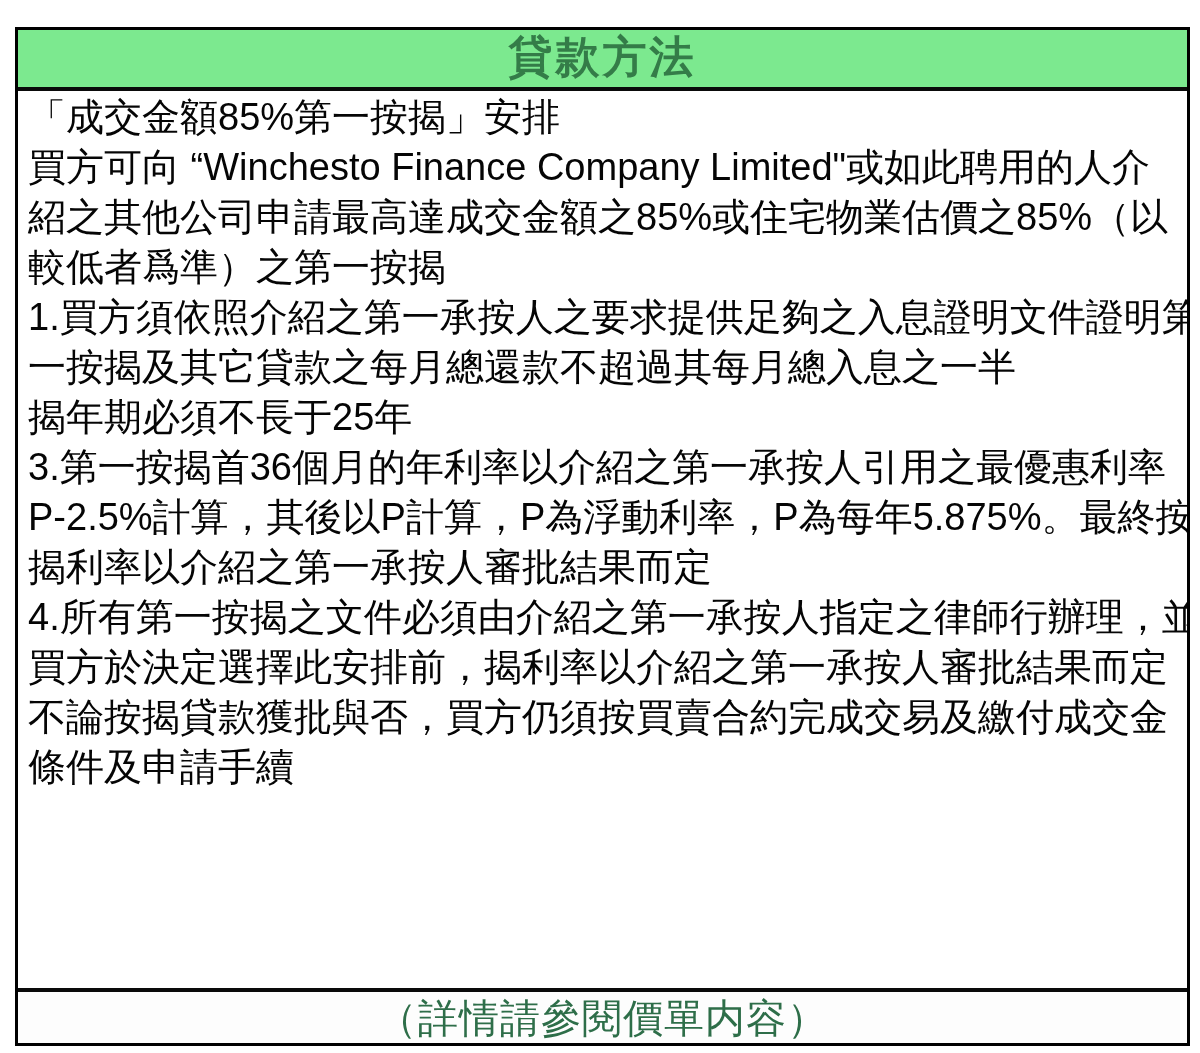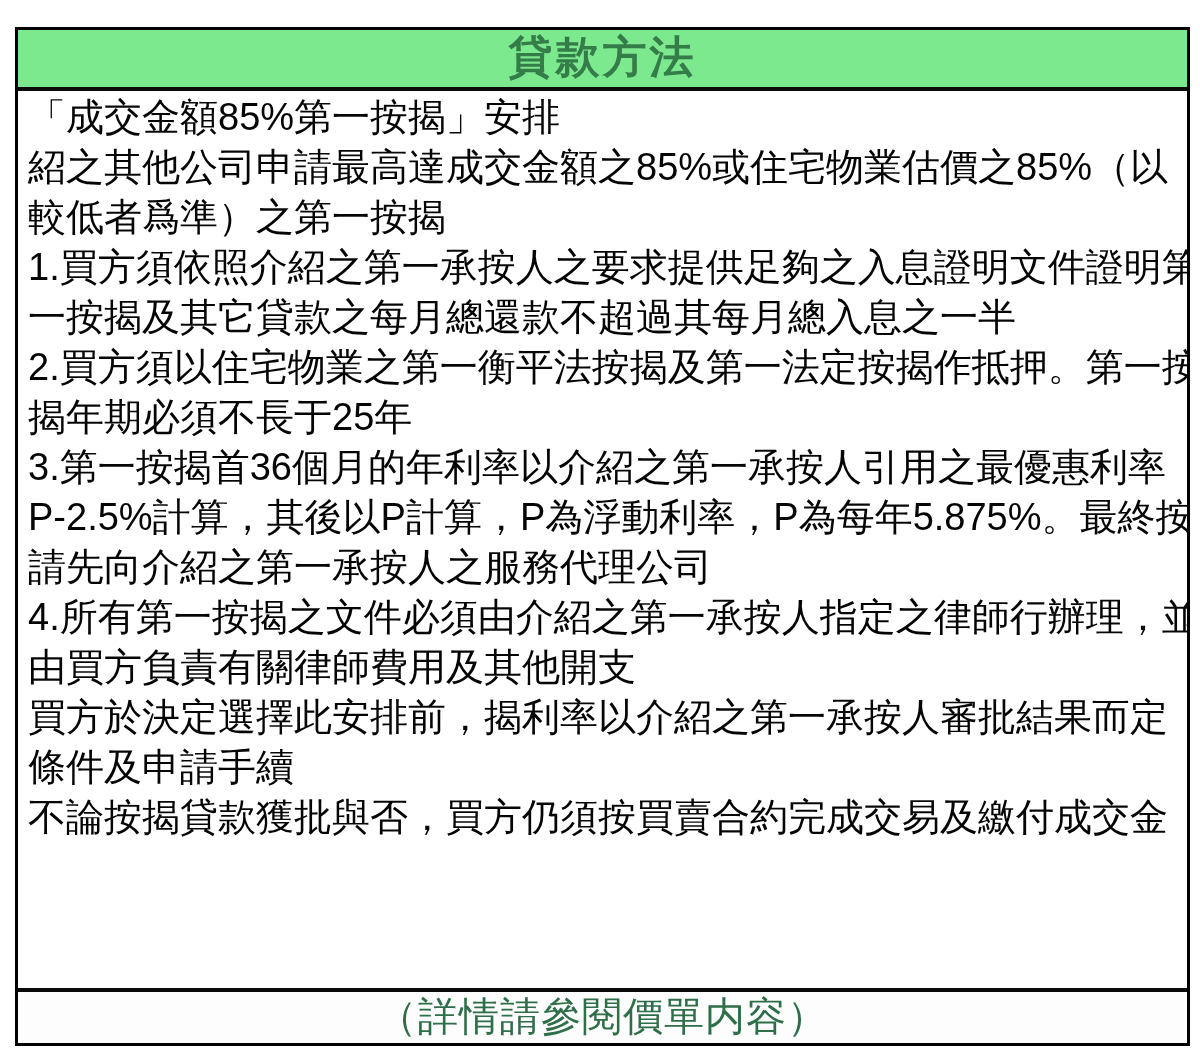--- a/index.html
+++ b/index.html
@@ -52,23 +52,24 @@
     font-size: 38px;
     line-height: 50px;
     color: #050505;
     white-space: nowrap;
     letter-spacing: 0px;
   }
   .table-footer {
     flex: 0 0 51px;
     border-top: 4px solid #0a0a0a;
     display: flex;
-    align-items: center;
+    align-items: flex-end;
     justify-content: center;
     background: #fdfdfd;
+    font-family: Liberation Serif, serif;
   }
   .footer-note {
     font-size: 40px;
     color: #2e6e49;
     line-height: 1;
     padding-bottom: 4px;
     letter-spacing: 1px;
   }
 </style>
 </head>
@@ -76,34 +77,33 @@
 
 <div class="page">
   <div class="doc-table">
 
     <div class="table-header">
       <span class="table-title">貸款方法</span>
     </div>
 
     <div class="table-body">
         <div class="body-line">「成交金額85%第一按揭」安排</div>
+        <div class="body-line">買方可向 “Winchesto Finance Company Limited"或如此聘用的人介</div>
         <div class="body-line">紹之其他公司申請最高達成交金額之85%或住宅物業估價之85%（以</div>
         <div class="body-line">較低者爲準）之第一按揭</div>
         <div class="body-line">1.買方須依照介紹之第一承按人之要求提供足夠之入息證明文件證明第</div>
         <div class="body-line">一按揭及其它貸款之每月總還款不超過其每月總入息之一半</div>
-        <div class="body-line">2.買方須以住宅物業之第一衡平法按揭及第一法定按揭作抵押。第一按</div>
         <div class="body-line">揭年期必須不長于25年</div>
         <div class="body-line">3.第一按揭首36個月的年利率以介紹之第一承按人引用之最優惠利率</div>
         <div class="body-line">P-2.5%計算，其後以P計算，P為浮動利率，P為每年5.875%。最終按</div>
-        <div class="body-line">請先向介紹之第一承按人之服務代理公司</div>
+        <div class="body-line">揭利率以介紹之第一承按人審批結果而定</div>
         <div class="body-line">4.所有第一按揭之文件必須由介紹之第一承按人指定之律師行辦理，並</div>
-        <div class="body-line">由買方負責有關律師費用及其他開支</div>
         <div class="body-line">買方於決定選擇此安排前，揭利率以介紹之第一承按人審批結果而定</div>
+        <div class="body-line">不論按揭貸款獲批與否，買方仍須按買賣合約完成交易及繳付成交金</div>
         <div class="body-line">條件及申請手續</div>
-        <div class="body-line">不論按揭貸款獲批與否，買方仍須按買賣合約完成交易及繳付成交金</div>
       </div>
 
     <div class="table-footer">
       <span class="footer-note">（詳情請參閱價單内容）</span>
     </div>
 
   </div>
 </div>
 
 </body></html>

